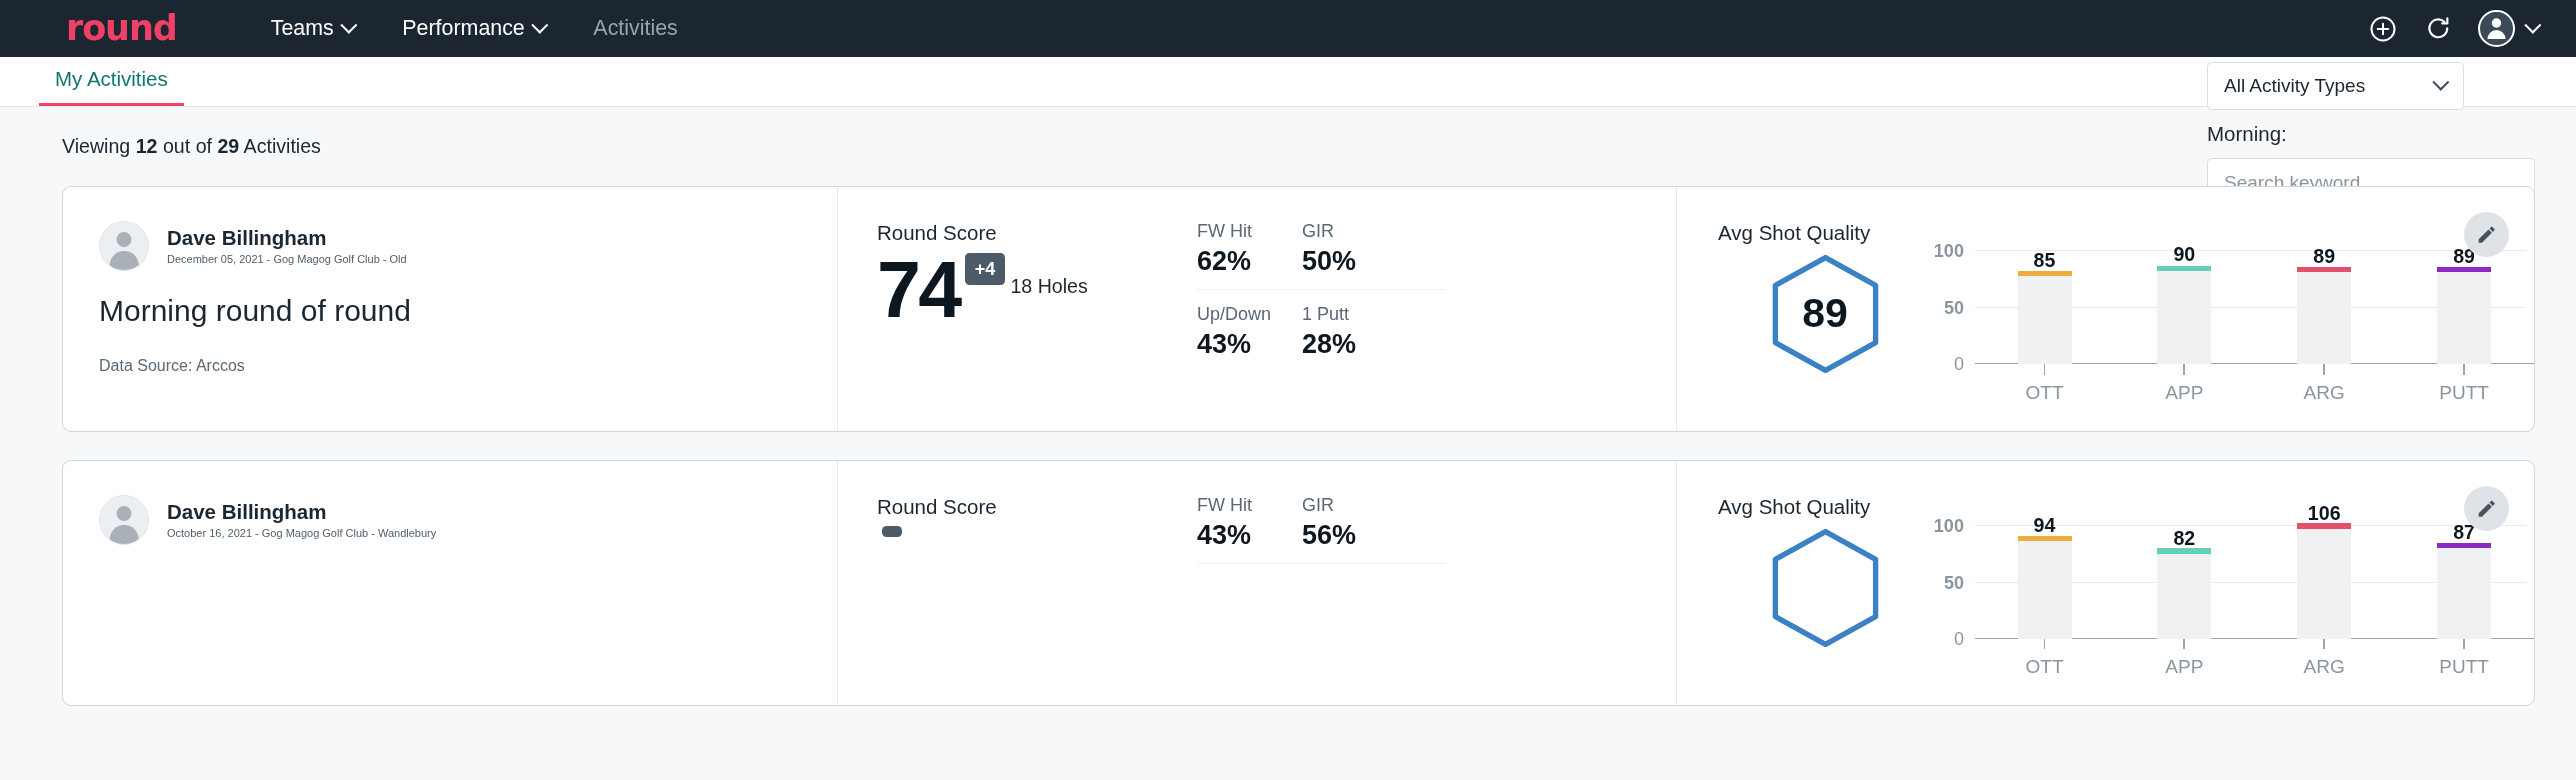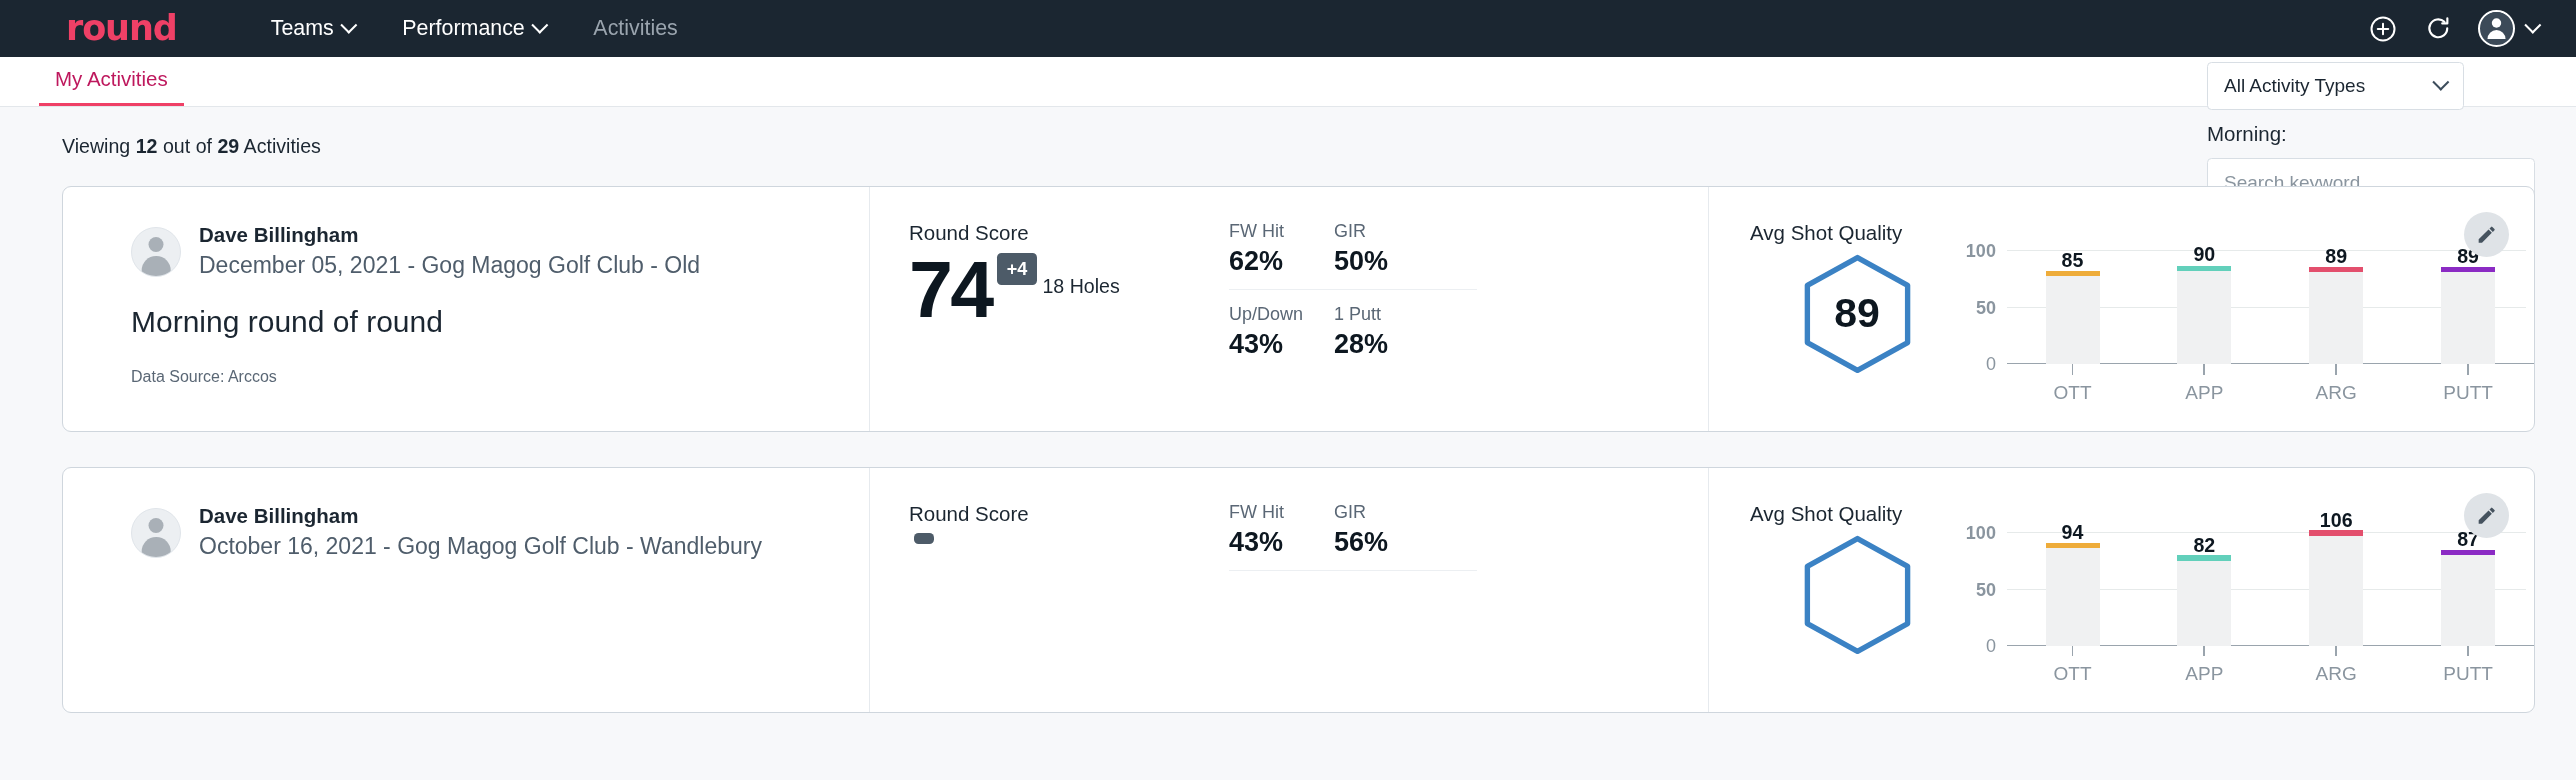--- a/index.html
+++ b/index.html
@@ -78,21 +78,21 @@
   .tabbar {
     height: 50px;
     background: #ffffff;
     border-bottom: 0.9px solid #e3e7eb;
     display: flex;
     align-items: flex-end;
     padding-left: 39px;
   }
   .tab {
     font-size: 20.5px;
-    color: #be185d;
+    color: #0f766e;
     padding: 0 16px 12.5px 16px;
     border-bottom: 3.6px solid transparent;
     cursor: pointer;
   }
   .tab.active { border-bottom-color: #ef4066; }
 
   
   .filterbar {
     height: 79px;
     display: flex;
@@ -159,23 +159,22 @@
   .vt.active { background: #46535f; }
 
   
   .cards { padding: 0 41px 0 62px; }
   .card {
     background: #ffffff;
     border: 0.9px solid #cfd6dd;
     border-radius: 9px;
     display: flex;
     position: relative;
-    margin-bottom: 35px;
+    margin-bottom: 28px;
     min-height: 209px;
-    padding-left: 32px;
   }
   .col-left {
     width: 775px;
     padding: 34px 36px 27px 36px;
     border-right: 0.9px solid #e6eaee;
   }
   .who { display: flex; align-items: center; gap: 18px; }
   .who-avatar {
     width: 50px; height: 50px; border-radius: 50%;
     background: #eceff2;
@@ -188,21 +187,21 @@
     width: 15px; height: 15px; border-radius: 50%;
     background: #a9b0b7;
   }
   .who-avatar .body {
     position: absolute; left: 50%; top: 28.6px;
     transform: translateX(-50%);
     width: 28.6px; height: 19.6px; border-radius: 14.3px 14.3px 0 0;
     background: #a9b0b7;
   }
   .who-name { font-size: 20.5px; font-weight: 700; color: #1b2631; line-height: 1.35; }
-  .who-sub  { font-size: 23px; color: #4f5d6b; line-height: 1.45; }
+  .who-sub  { font-size: 11px; color: #4f5d6b; line-height: 1.45; }
   .card-title {
     font-size: 30px; color: #1b2631;
     margin-top: 23px;
     font-weight: 400;
   }
   .datasource { font-size: 16px; color: #5a6775; margin-top: 28.6px; }
 
   .col-mid {
     width: 839px;
     padding: 34px 36px 27px 39px;

